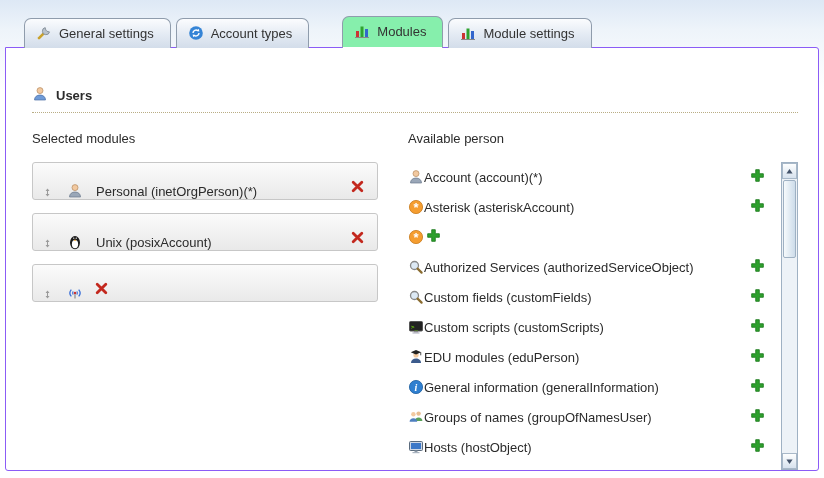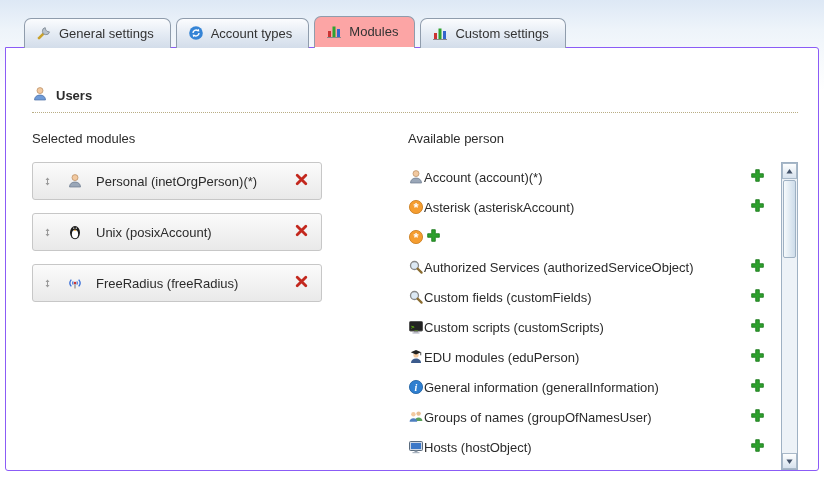--- a/index.html
+++ b/index.html
@@ -16,21 +16,21 @@
   .tabs { display: flex; align-items: flex-end; gap: 5px; padding-left: 24px; margin-top: 16px; position: relative; z-index: 2; }
   .tab {
     display: flex; align-items: center; gap: 7px;
     padding: 6px 16px 7px 11px;
     border: 1px solid #8f9cac; border-bottom: none;
     border-radius: 7px 7px 0 0;
     background: linear-gradient(#fbfcfe, #e3eaf3 55%, #d3ddea);
     cursor: pointer; white-space: nowrap;
     margin-bottom: -1px; color: #333;
   }
-  .tab.active { background: #fca5a5; padding-bottom: 9px; position: relative; }
+  .tab.active { background: #86efac; padding-bottom: 9px; position: relative; margin-left: 28px; }
   .tab.active::after { content: ""; position: absolute; left: 0; right: 0; bottom: -2px; height: 3px; background: #fff; }
   .tab .ticon { width: 16px; height: 16px; display: inline-flex; }
   .tab .ticon svg { width: 16px; height: 16px; }
 
   
   .panel {
     position: relative; z-index: 1;
     margin: 0 5px; height: 424px;
     border: 1px solid #8b5cf6; border-radius: 0 3px 3px 3px;
     background: #fff;
@@ -40,22 +40,22 @@
   .section-header { display: flex; align-items: center; gap: 8px; font-weight: bold; padding-bottom: 7px; border-bottom: 1px dotted #b9ad84; margin-top: 14px; }
   .section-header .sicon svg { width: 16px; height: 16px; }
 
   .columns { display: flex; margin-top: 8px; }
   .left-col { width: 376px; }
   .right-col { flex: 1; }
   .col-label { margin: 10px 0 16px 0; }
 
   
   .selected-row {
-    display: flex; align-items: center; gap: 9px;
-    width: 290px; height: 38px; padding: 0 10px;
+    display: flex; align-items: flex-end; gap: 9px;
+    width: 346px; height: 38px; padding: 0 10px;
     margin-bottom: 13px;
     border: 1px solid #c7c7c7; border-radius: 3px;
     background: linear-gradient(#fbfbfb, #e9e9e9);
   }
   .selected-row .mod-icon { width: 16px; height: 16px; display: inline-flex; margin-left: 6px; }
   .selected-row .mod-icon svg { width: 16px; height: 16px; }
   .selected-row .label { flex: 1; padding-left: 4px; }
   .drag-handle { display: inline-flex; cursor: grab; }
   .icon-btn { background: none; border: none; padding: 2px; cursor: pointer; display: inline-flex; }
   .icon-btn svg { width: 15px; height: 15px; }
@@ -114,21 +114,21 @@
   </div>
   <div class="tab">
     <span class="ticon">
         <svg viewBox="0 0 16 16">
           <rect x="2" y="8" width="3" height="6" fill="#cc3333"></rect>
           <rect x="6.5" y="3.5" width="3" height="10.5" fill="#2fa32f"></rect>
           <rect x="11" y="6" width="3" height="8" fill="#3366cc"></rect>
           <line x1="1" y1="14.5" x2="15" y2="14.5" stroke="#888"></line>
         </svg>
       </span>
-    <span>Custom settings</span>
+    <span>Module settings</span>
   </div>
 </div>
 
 <div class="panel">
 
   <div class="section-header">
     <span class="sicon"><svg viewBox="0 0 16 16">
           <circle cx="8" cy="4.6" r="3" fill="#f2c9a0" stroke="#b58a5f" stroke-width="0.7"></circle>
           <path d="M2.5 14c0-3.2 2.4-5 5.5-5s5.5 1.8 5.5 5z" fill="#6f9bd8" stroke="#4a6fa5" stroke-width="0.7"></path>
         </svg></span>
@@ -200,21 +200,20 @@
     <span class="mod-icon">
               <svg viewBox="0 0 16 16">
                 <path d="M4.3 4.6a5.2 5.2 0 0 0 0 6.8" stroke="#3a6fd8" fill="none" stroke-width="1.3"></path>
                 <path d="M11.7 4.6a5.2 5.2 0 0 1 0 6.8" stroke="#3a6fd8" fill="none" stroke-width="1.3"></path>
                 <path d="M6.2 6.4a2.6 2.6 0 0 0 0 3.2" stroke="#3a6fd8" fill="none" stroke-width="1.1"></path>
                 <path d="M9.8 6.4a2.6 2.6 0 0 1 0 3.2" stroke="#3a6fd8" fill="none" stroke-width="1.1"></path>
                 <circle cx="8" cy="8" r="1.3" fill="#cc3333"></circle>
                 <path d="M8 9.2v4.3" stroke="#777" stroke-width="1"></path>
               </svg>
             </span>
-    <span class="label">FreeRadius (freeRadius)</span>
     <button class="icon-btn">
       <span><svg viewBox="0 0 16 16">
                   <path d="M3.4 3.4 12.6 12.6 M12.6 3.4 3.4 12.6" stroke="#c3281e" stroke-width="3" stroke-linecap="round"></path>
                 </svg></span>
     </button>
   </div>
 </div>
     </div>
 
     <div class="right-col">

